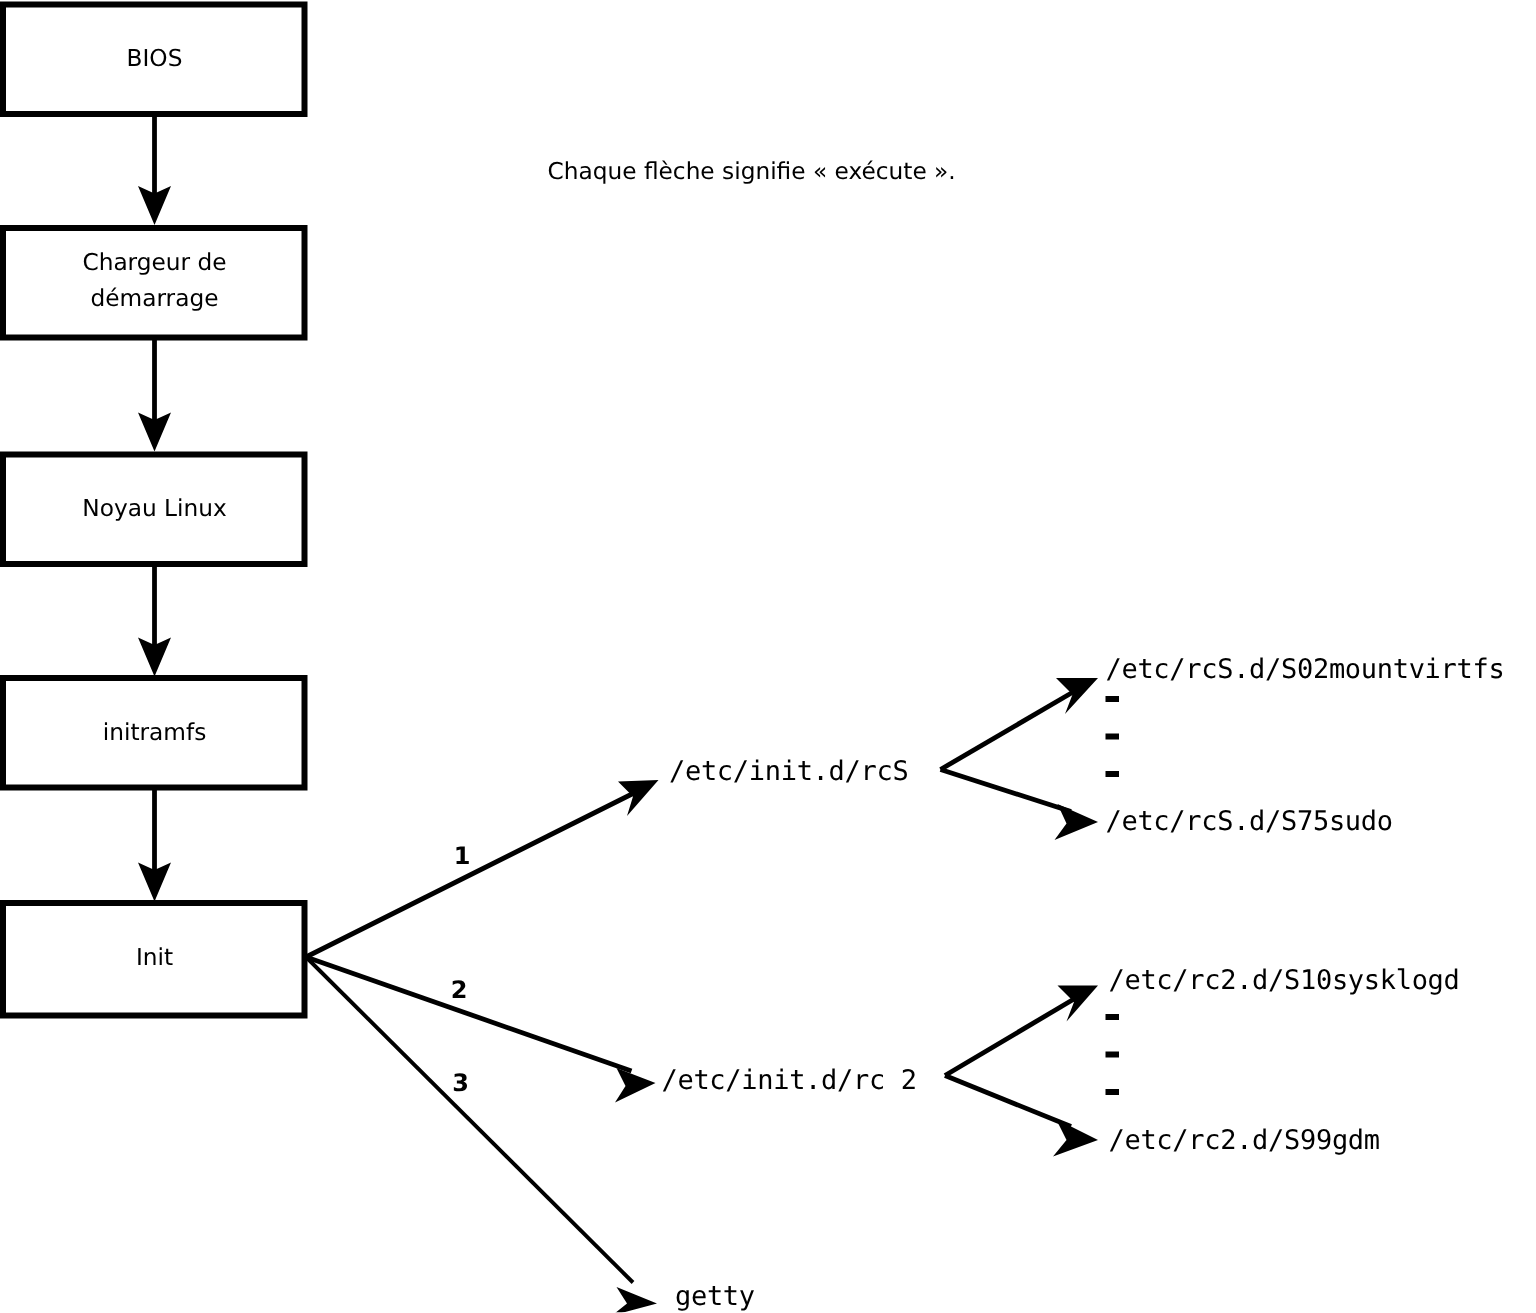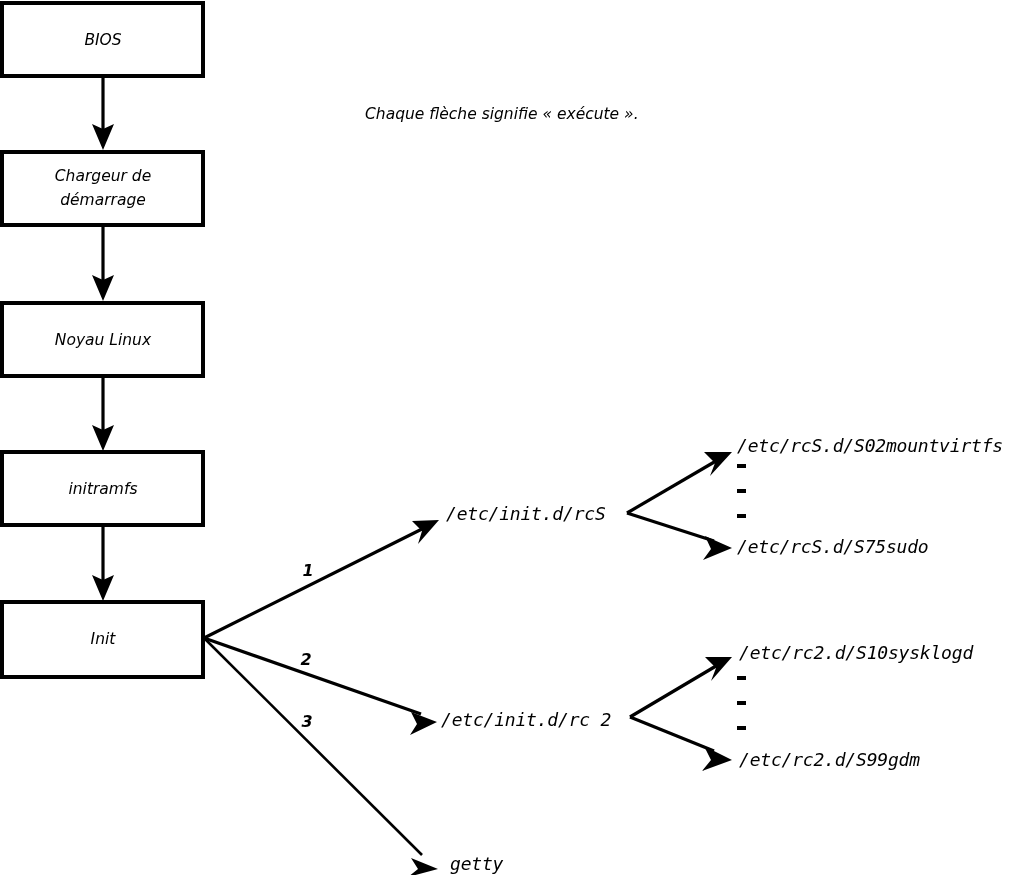--- a/index.html
+++ b/index.html
@@ -7,21 +7,20 @@
     padding: 0;
     background: #ffffff;
   }
   #canvas {
     position: relative;
     width: 1024px;
     height: 875px;
     background: #ffffff;
     overflow: hidden;
     font-family: "Liberation Sans", sans-serif;
-    font-style: italic;
   }
   svg.layer {
     position: absolute;
     top: 0;
     left: 0;
     width: 1024px;
     height: 875px;
   }
   .box-rect {
     fill: #ffffff;

